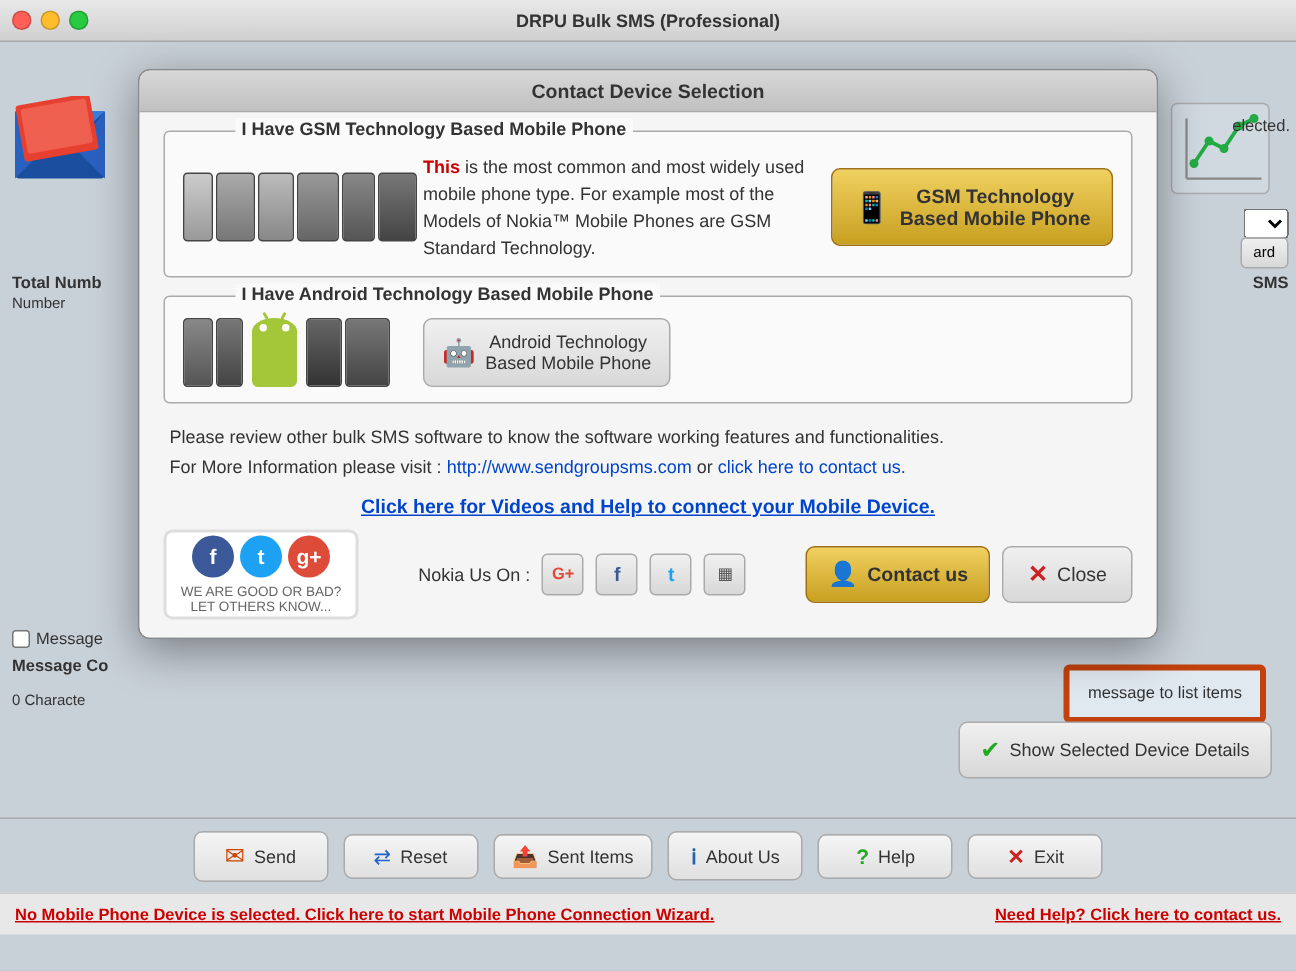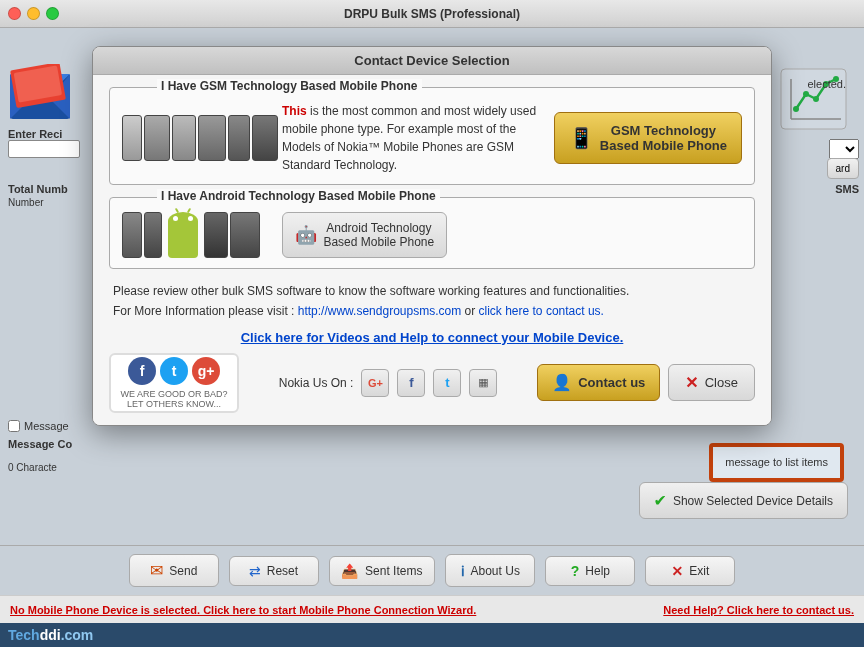--- a/index.html
+++ b/index.html
@@ -408,43 +408,39 @@
         <line x1="15" y1="55" x2="65" y2="55" stroke="#888" stroke-width="1.5"></line>
         <polyline points="20,45 30,30 40,35 50,20 60,15" fill="none" stroke="#22aa44" stroke-width="2.5"></polyline>
         <circle cx="20" cy="45" r="3" fill="#22aa44"></circle>
         <circle cx="30" cy="30" r="3" fill="#22aa44"></circle>
         <circle cx="40" cy="35" r="3" fill="#22aa44"></circle>
         <circle cx="50" cy="20" r="3" fill="#22aa44"></circle>
         <circle cx="60" cy="15" r="3" fill="#22aa44"></circle>
       </svg>
     </div>
 
-    <div style="position:absolute; top:100px; left:8px;">
-      <div style="font-size:11px; font-weight:bold; color:#333;">Enter Reci</div>
-      <div class="text-input-sm"></div>
-    </div>
 
     <div style="position:absolute; top:155px; left:8px;">
       <div style="font-size:11px; font-weight:bold; color:#333;">Total Numb</div>
       <div style="font-size:10px; color:#333; margin-top:2px;">Number</div>
     </div>
 
     <div style="position:absolute; bottom:215px; left:8px; display:flex; align-items:center; gap:4px;">
       <input type="checkbox" style="width: 12px; height: 12px;">
       <span style="font-size:11px; color:#333;">Message</span>
     </div>
 
     <div style="position:absolute; bottom:195px; left:8px;">
       <span style="font-size:11px; font-weight:bold; color:#333;">Message Co</span>
     </div>
     <div style="position:absolute; bottom:172px; left:8px;">
       <span style="font-size:10px; color:#333;">0 Characte</span>
     </div>
 
-    <div style="position:absolute; top:50px; right:18px; font-size:11px; color:#333;">
+    <div style="position:absolute; top:50px; right:4px; font-size:11px; color:#333;">
       <span>elected.</span>
     </div>
     <div style="position:absolute; top:110px; right:5px;">
       <select style="width:30px; height:20px; font-size:10px;"></select>
     </div>
     <div style="position:absolute; top:130px; right:5px;">
       <button style="background:linear-gradient(to bottom,#f0f0f0,#d8d8d8); border:1px solid #aaa; border-radius:4px; padding:4px 8px; font-size:10px; cursor:pointer;">ard</button>
     </div>
     <div style="position:absolute; top:155px; right:5px; font-size:11px; color:#333; font-weight:bold;">
       <span>SMS</span>
@@ -598,19 +594,14 @@
       <span style="color:#cc2222; font-size:14px; font-weight:bold;">✕</span>
       <span>Exit</span>
     </button>
   </div>
 
   <div class="status-bar">
     <span class="status-text">No Mobile Phone Device is selected. Click here to start Mobile Phone Connection Wizard.</span>
     <span class="status-text-right">Need Help? Click here to contact us.</span>
   </div>
 
-  <div class="footer-brand">
-    <div class="brand-text">
-      <span class="tech">Tech</span><span class="ddi">ddi</span><span class="com">.com</span>
-    </div>
-  </div>
 
 </div>
 
 </body></html>

